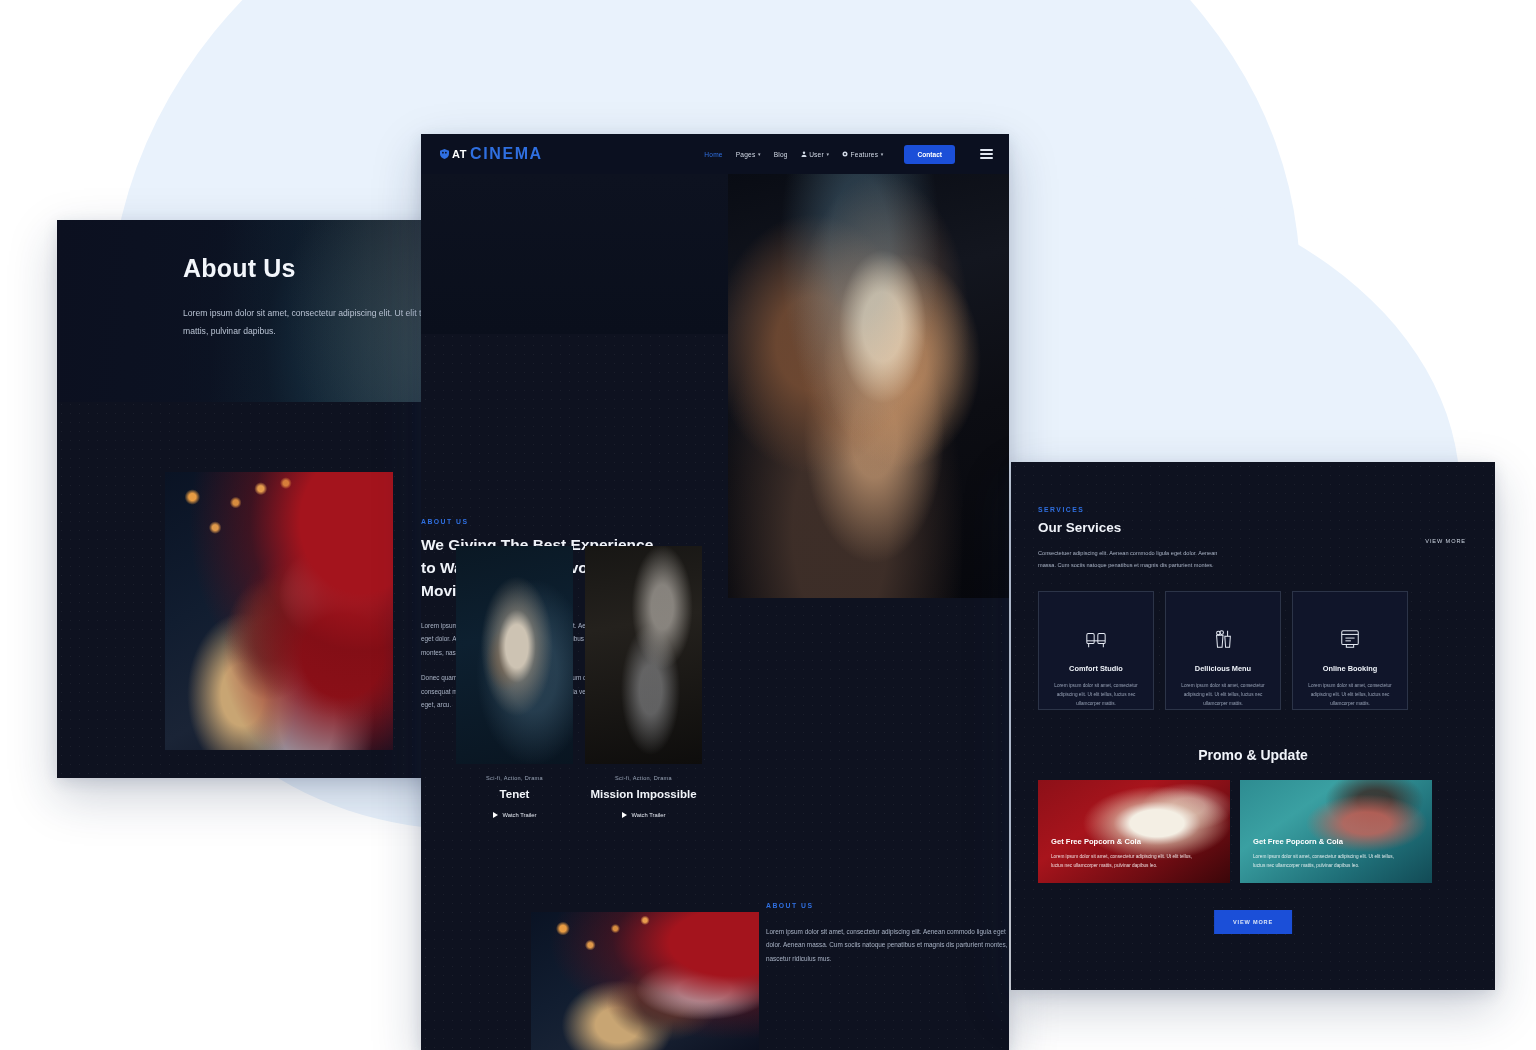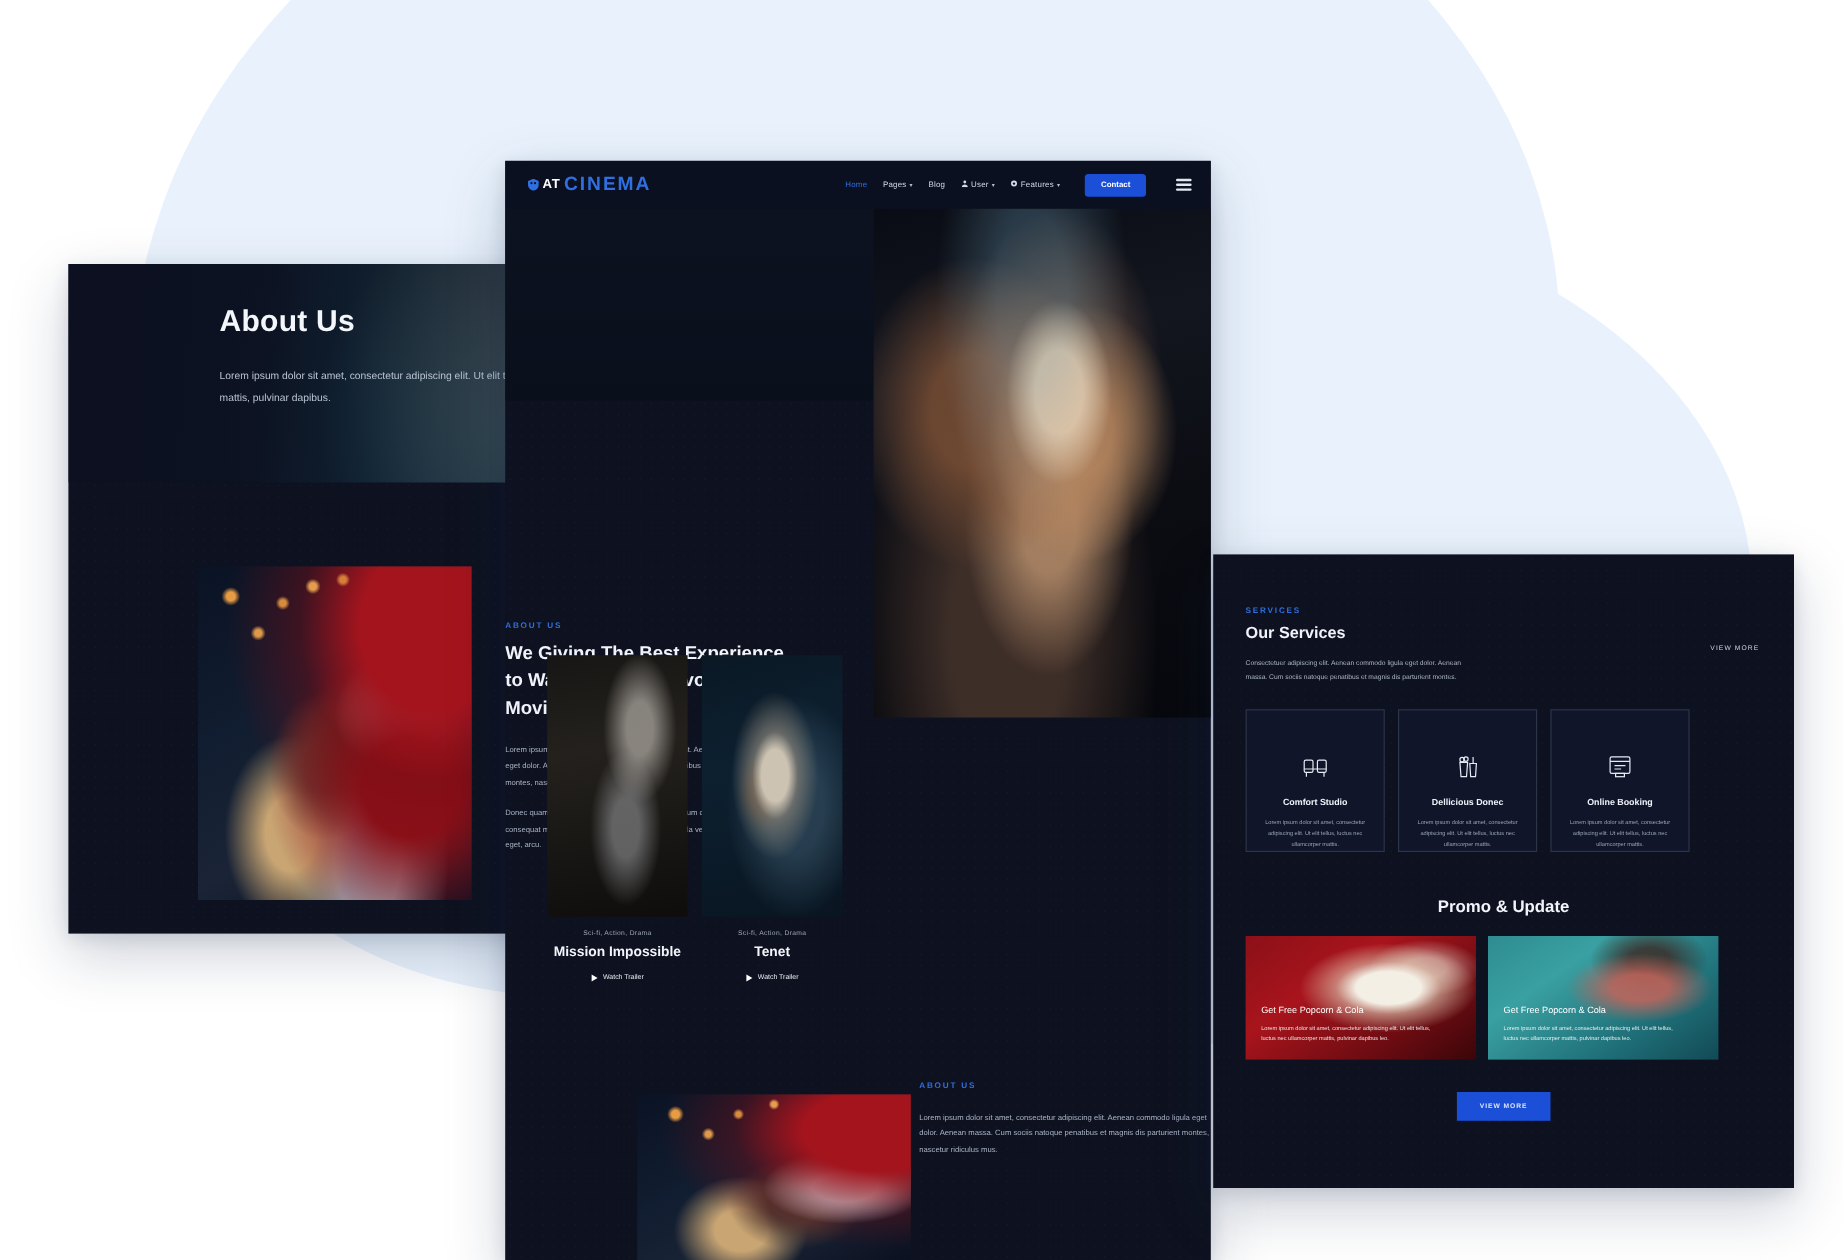--- a/index.html
+++ b/index.html
@@ -205,21 +205,21 @@
       radial-gradient(ellipse at 78% 26%, rgba(245,238,225,0.5) 0 8%, rgba(0,0,0,0) 22%),
       linear-gradient(145deg,#8c1018 0%, #a8141c 35%, #6d0c12 72%, #3a0609 100%);
   }
   .promo-teal {
     background:
       radial-gradient(ellipse at 66% 42%, rgba(196,100,90,0.85) 0 13%, rgba(0,0,0,0) 34%),
       radial-gradient(ellipse at 70% 20%, rgba(60,40,35,0.8) 0 9%, rgba(0,0,0,0) 26%),
       linear-gradient(145deg,#2e8c91 0%, #3aa0a2 30%, #1f6f78 70%, #124a55 100%);
   }
   .promo-body { position:absolute; left:13px; bottom:13px; width:150px; }
-  .promo-h { font-size:7.6px; font-weight:400; color:#ffffff; }
+  .promo-h { font-size:7.6px; font-weight:700; color:#ffffff; }
   .promo-p { font-size:4.7px; line-height:1.95; color:rgba(255,255,255,0.86); margin-top:6px; }
   .btn-viewmore {
     position:absolute; left:50%; transform:translateX(-50%); top:448px;
     background:#1b4fd8; color:#dbe5f8; font-size:5.6px; font-weight:600;
     letter-spacing:0.8px; padding:9px 19px;
   }
 </style>
 </head>
 <body>
 
@@ -314,32 +314,32 @@
         <span>We Giving The Best Experience</span><br>
         <span>to Watching Your Favorite Movie</span>
       </div>
       <div class="sec-copy">Lorem ipsum dolor sit amet, consectetur adipiscing elit. Aenean commodo ligula eget dolor. Aenean massa. Cum sociis natoque penatibus et magnis dis parturient montes, nascetur ridiculus mus.</div>
       <div class="sec-copy">Donec quam felis, ultricies nec, pellentesque eu, pretium quis, sem. Nulla consequat massa quis enim. Donec pede justo, fringilla vel, aliquet nec, vulputate eget, arcu.</div>
     </div>
   </div>
 
   <div class="movie-strip">
     <div class="movie-card">
+      <div class="poster poster-2"></div>
+      <div class="movie-genre">Sci-fi, Action, Drama</div>
+      <div class="movie-name">Tenet</div>
+      <div class="watch">
+        <span class="play-tri"></span>
+        <span class="watch-label">Watch Trailer</span>
+      </div>
+    </div>
+    <div class="movie-card">
       <div class="poster poster-3"></div>
       <div class="movie-genre">Sci-fi, Action, Drama</div>
       <div class="movie-name">Mission Impossible</div>
-      <div class="watch">
-        <span class="play-tri"></span>
-        <span class="watch-label">Watch Trailer</span>
-      </div>
-    </div>
-    <div class="movie-card">
-      <div class="poster poster-2"></div>
-      <div class="movie-genre">Sci-fi, Action, Drama</div>
-      <div class="movie-name">Tenet</div>
       <div class="watch">
         <span class="play-tri"></span>
         <span class="watch-label">Watch Trailer</span>
       </div>
     </div>
   </div>
 
   <div class="about3">
     <div class="about3-photo"></div>
     <div class="about3-text">
@@ -374,21 +374,21 @@
     <div class="svc-card">
       <span class="svc-ico">
         <svg viewBox="0 0 24 24" width="22" height="22" fill="none" stroke="#e6ebf4" stroke-width="1.1">
           <path d="M5 8h7l-1 13H6z"></path>
             <circle cx="7" cy="5.5" r="2"></circle>
             <circle cx="10.5" cy="5" r="2"></circle>
           <path d="M14 9h6l-0.8 12h-4.4z"></path>
             <line x1="17" y1="3" x2="17" y2="9"></line>
         </svg>
       </span>
-      <div class="svc-name">Dellicious Donec</div>
+      <div class="svc-name">Dellicious Menu</div>
       <div class="svc-copy">Lorem ipsum dolor sit amet, consectetur adipiscing elit. Ut elit tellus, luctus nec ullamcorper mattis.</div>
     </div>
     <div class="svc-card">
       <span class="svc-ico">
         <svg viewBox="0 0 24 24" width="22" height="22" fill="none" stroke="#e6ebf4" stroke-width="1.1">
           <rect x="3" y="3" width="18" height="15" rx="1.5"></rect>
             <line x1="3" y1="7" x2="21" y2="7"></line>
           <line x1="7" y1="11" x2="17" y2="11"></line>
             <line x1="7" y1="14" x2="13" y2="14"></line>
           <rect x="8" y="18" width="8" height="3"></rect>

